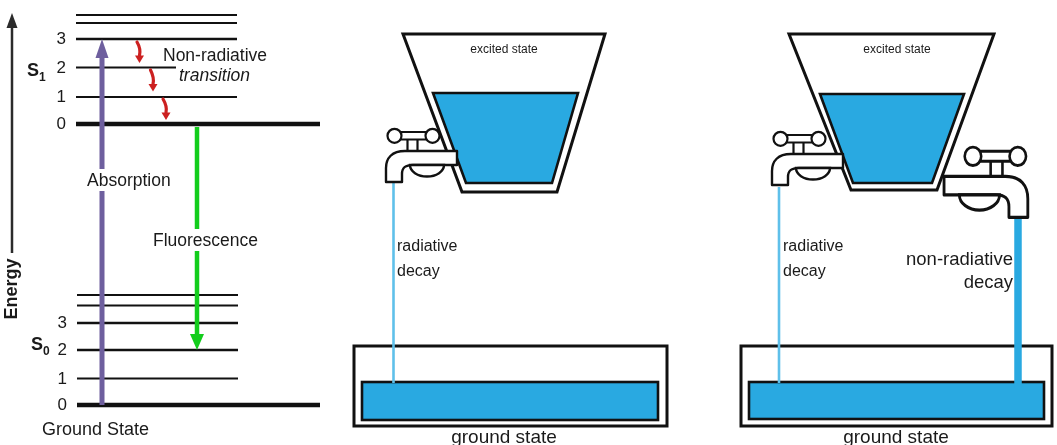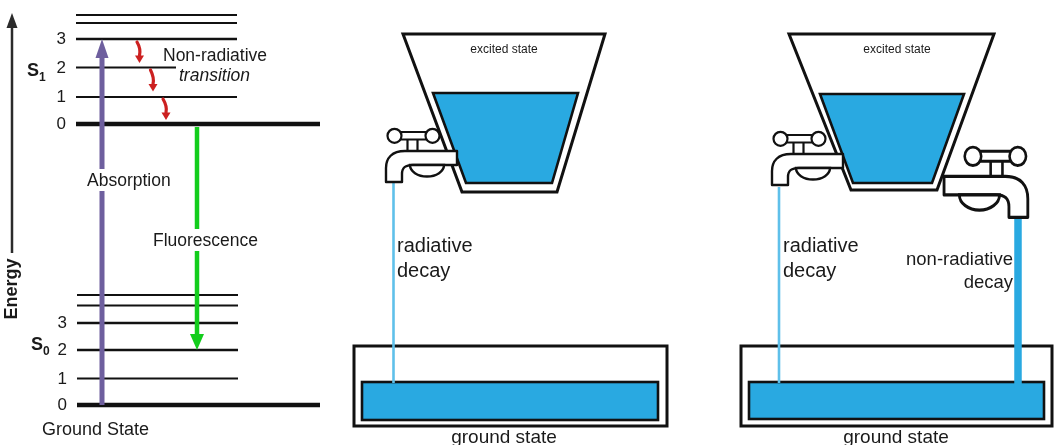--- a/index.html
+++ b/index.html
@@ -12,21 +12,21 @@
   .num{font-size:17px;width:22px;text-align:right;height:22px;line-height:22px;}
   .state-group{font-size:18px;font-weight:bold;}
   .state-group sub{font-size:12px;}
   .anno{font-size:17.5px;background:#ffffff;padding:1px 3px;}
   .energy{
     font-size:18px;font-weight:bold;width:64px;height:22px;text-align:center;
     transform:rotate(-90deg);line-height:22px;
   }
   .ground-state{font-size:18px;}
   .excited{font-size:12px;width:200px;text-align:center;}
-  .decay{font-size:20px;line-height:25px;}
+  .decay{font-size:16px;line-height:25px;}
   .fret{font-size:18.5px;line-height:23px;width:160px;text-align:right;}
   .bucket-ground{font-size:19px;width:200px;text-align:center;}
 </style>
 </head>
 <body>
 
 <div id="root">
 
   <svg id="gfx" width="1057" height="445" viewBox="0 0 1057 445">
     <defs>

